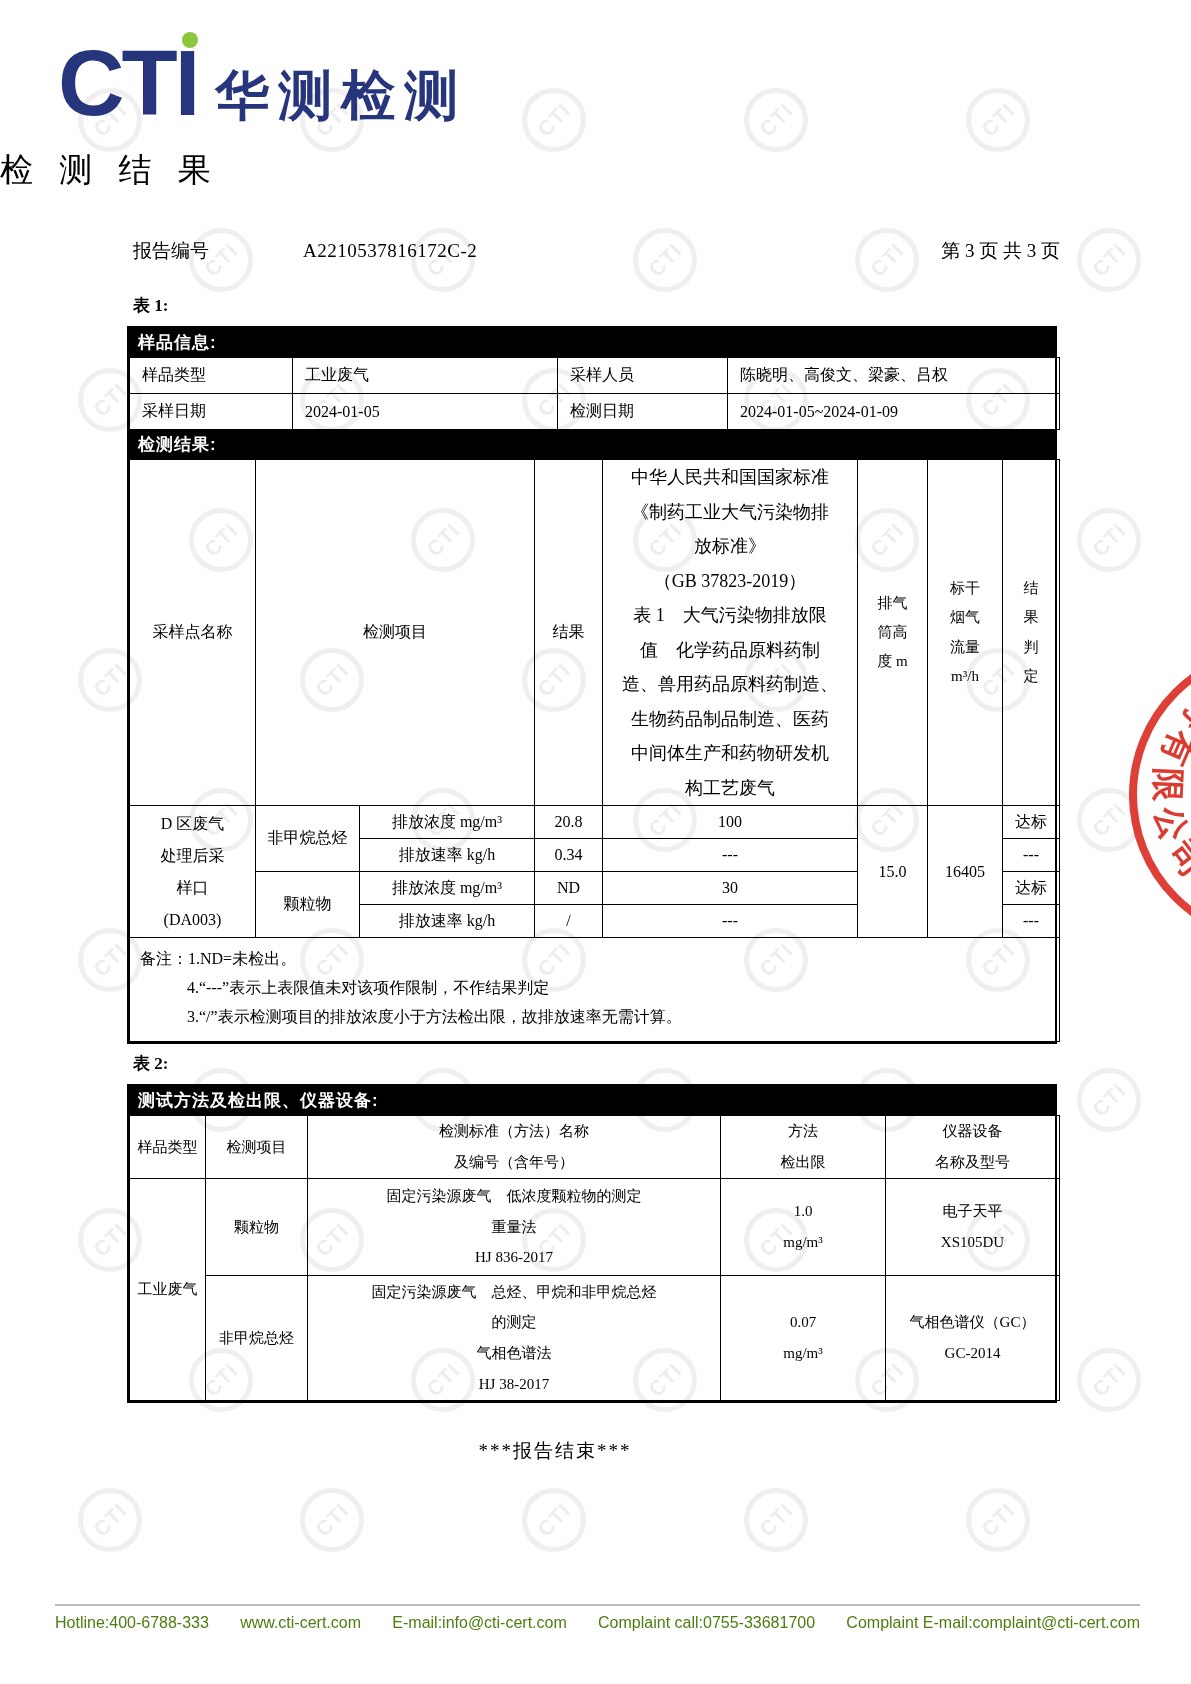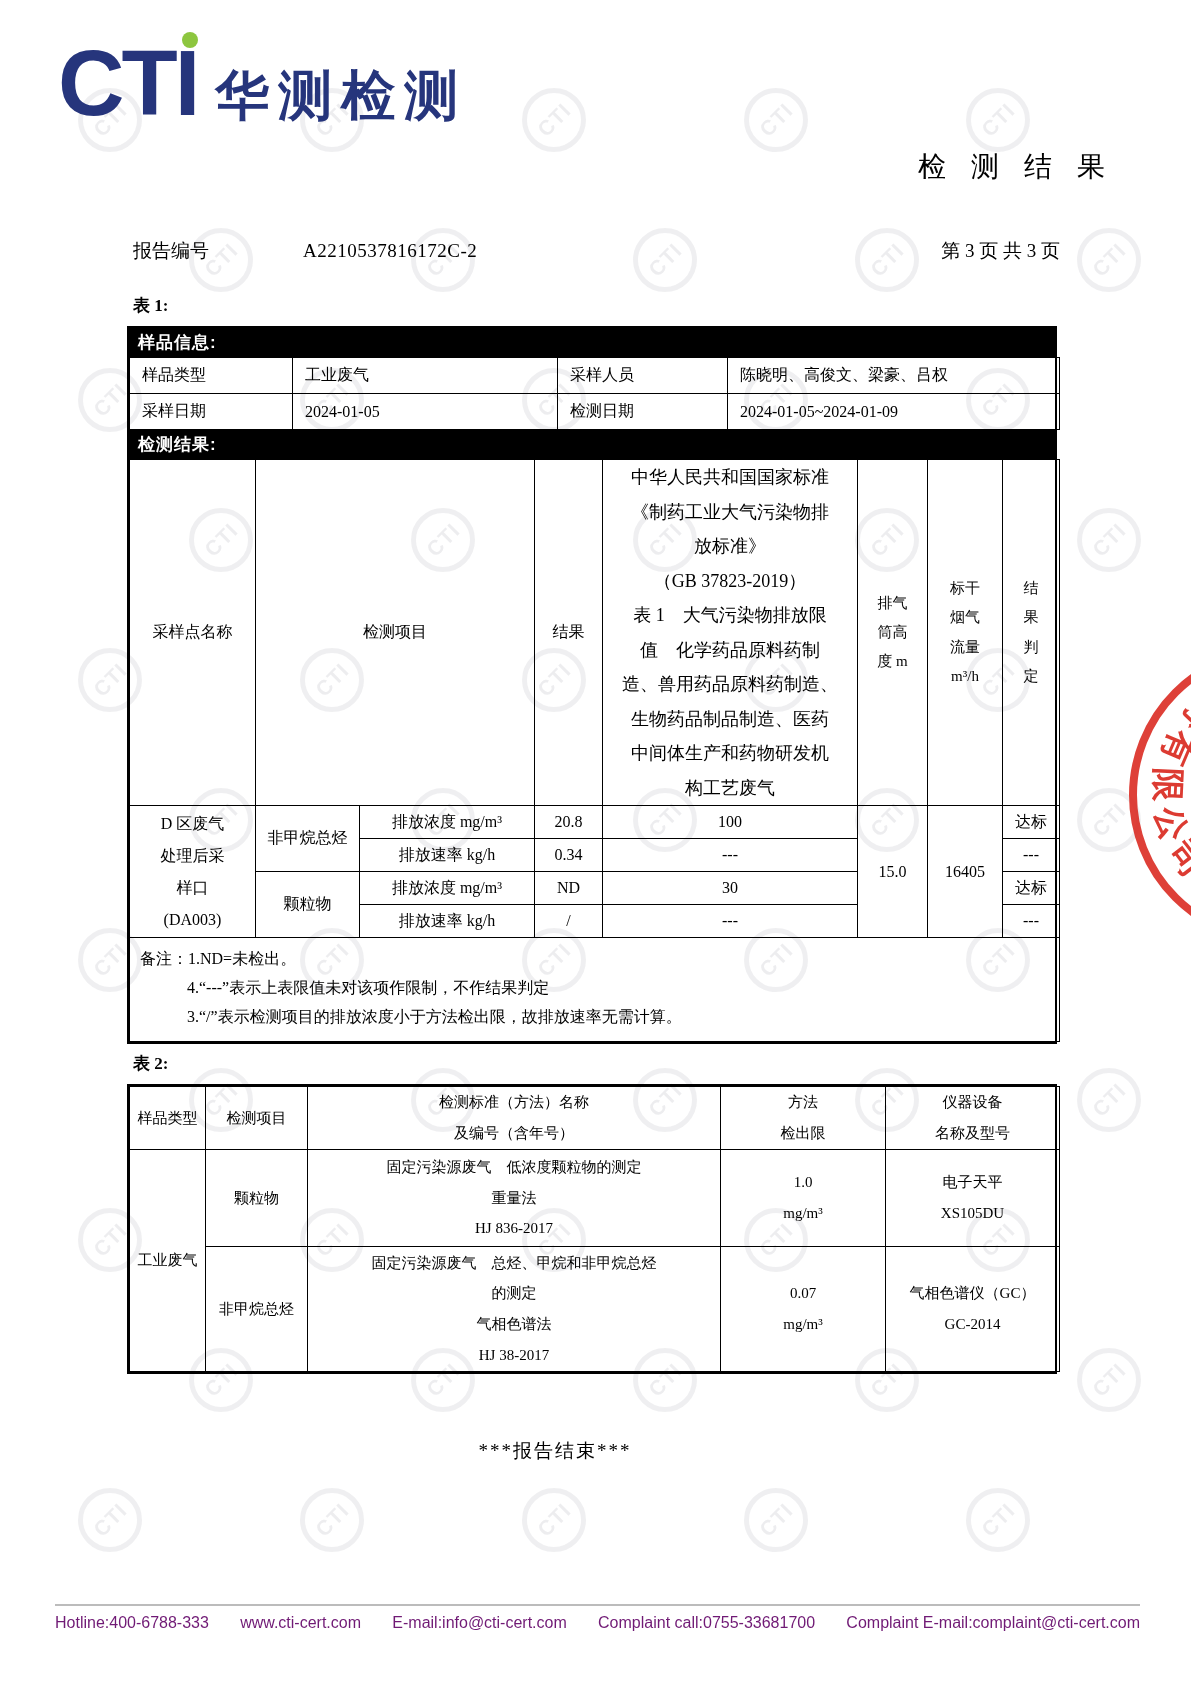--- a/index.html
+++ b/index.html
@@ -14,22 +14,22 @@
   .content{position:absolute;inset:0;z-index:1;}
   
   .logo{position:absolute;left:58px;top:40px;display:flex;align-items:flex-end;}
   .logo-latin{position:relative;font-family:"Liberation Sans",sans-serif;font-weight:900;
       font-size:92px;line-height:86px;color:#26357c;letter-spacing:-3px;}
   .logo-dot{position:absolute;right:-1px;top:-8px;width:16px;height:16px;border-radius:50%;
       background:#8dc63f;}
   .logo-cn{font-family:"Liberation Sans",sans-serif;font-weight:900;font-size:54px;
       line-height:58px;color:#26357c;letter-spacing:9px;margin-left:18px;padding-bottom:2px;}
   
-  .title{position:absolute;top:148px;left:0;width:1114px;text-align:right;
-      font-size:28px;letter-spacing:9px;}
+  .title{position:absolute;top:148px;left:0;width:1114px;text-align:left;
+      font-size:33px;letter-spacing:9px;}
   .report-line{position:absolute;top:238px;left:133px;right:55px;font-size:19px;display:flex;align-items:baseline;gap:32px;}
   .report-no{margin-left:62px;letter-spacing:.5px;}
   .page-info{margin-left:auto;margin-right:76px;}
   .tbl-label{position:absolute;left:133px;font-size:17px;font-weight:bold;}
   
   .block{position:absolute;left:127px;width:930px;border:2px solid #000;box-sizing:border-box;}
   .bar{background:#000;color:#fff;font-family:"Liberation Sans",sans-serif;font-weight:bold;
       font-size:17px;padding:3px 0 3px 9px;letter-spacing:1px;}
   table{border-collapse:collapse;width:100%;table-layout:fixed;}
   td{border:1px solid #000;text-align:center;vertical-align:middle;font-size:16px;
@@ -47,21 +47,21 @@
   .t2-r1 td{height:96px;}
   .t2-r2 td{height:124px;}
   .t2 td{font-size:15px;line-height:2.05;}
   
   .end-text{position:absolute;top:1438px;left:0;width:1110px;text-align:center;
       font-size:19px;letter-spacing:2px;}
   .stamp{position:absolute;left:1121px;top:645px;}
   .footer-rule{position:absolute;left:55px;right:51px;top:1604px;border-top:2px solid #bcbcbc;}
   .footer{position:absolute;left:55px;right:51px;top:1614px;display:flex;
       justify-content:space-between;font-family:"Liberation Sans",sans-serif;
-      font-size:16px;color:#701a75;}
+      font-size:16px;color:#4d7c0f;}
 </style>
 </head>
 <body>
 
 <div class="page">
   <div class="wm-layer" id="wm-layer">
       <div class="wm" style="left: 78px; top: 88px;">
         <span>CTI</span>
       </div>
       <div class="wm" style="left: 300px; top: 88px;">
@@ -347,20 +347,21 @@
             <div class="note-indent">4.“---”表示上表限值未对该项作限制，不作结果判定</div>
             <div class="note-indent">3.“/”表示检测项目的排放浓度小于方法检出限，故排放速率无需计算。</div>
           </td>
         </tr>
       </tbody>
         </table>
     </div>
 
     <div class="tbl-label" style="top:1052px">表 2:</div>
     <div class="block" style="top:1084px">
+      <div class="bar">测试方法及检出限、仪器设备:</div>
       <table class="t2">
         <colgroup>
           <col style="width:76px">
             <col style="width:102px">
             <col style="width:413px">
           <col style="width:165px">
             <col style="width:174px">
         </colgroup>
         <tbody>
             <tr class="t2-hdr">

